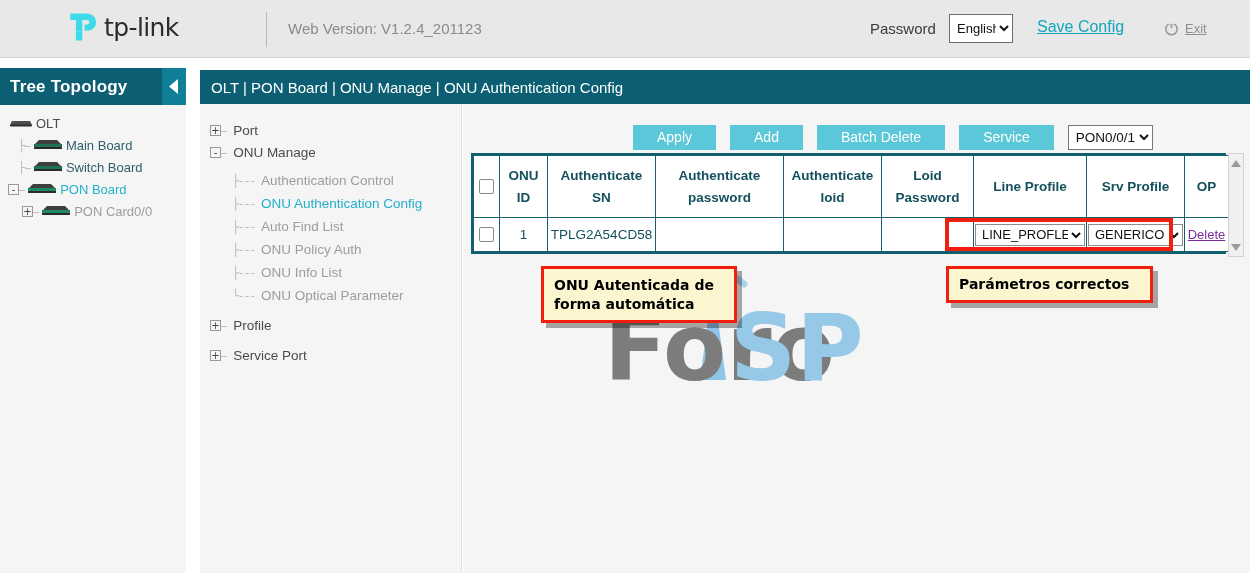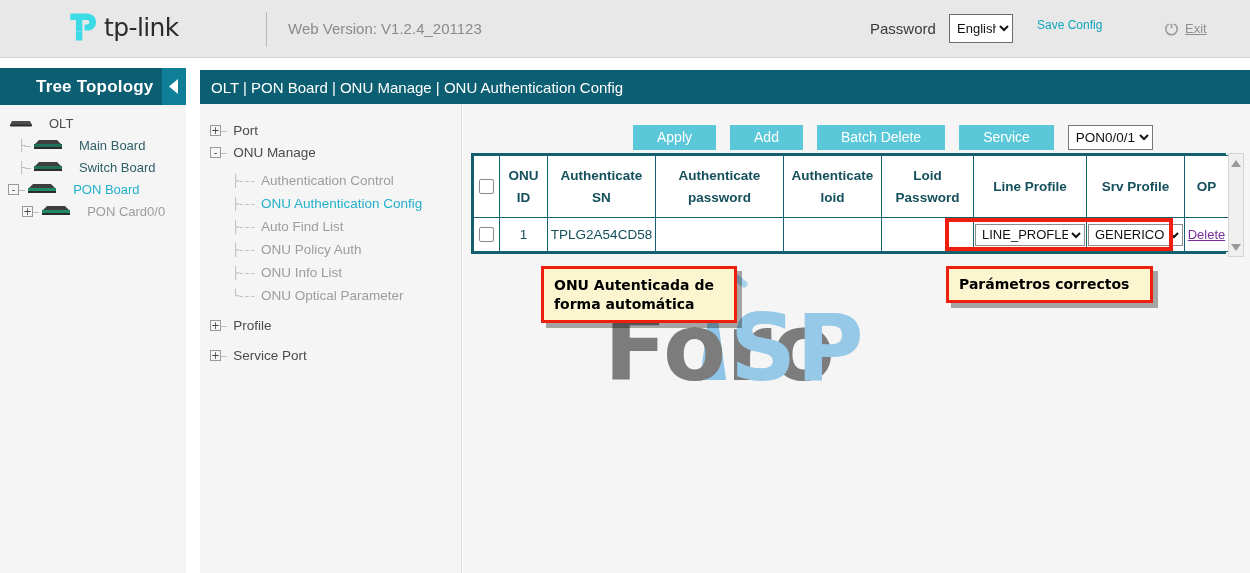--- a/index.html
+++ b/index.html
@@ -34,44 +34,44 @@
   #online-users {
     position:absolute; left:524px; top:20px; font-size:15px; color:#3a3a3a;
   }
   #lang-label { position:absolute; left:870px; top:20px; font-size:15px; color:#3a3a3a; }
   #lang-select {
     position:absolute; left:949px; top:14px; width:64px; height:29px;
     font-size:13px; font-family:"Liberation Sans", sans-serif;
     border:1px solid #6d6d6d; background:#ffffff; color:#111; padding-left:3px;
   }
   #save-config {
-    position:absolute; left:1037px; top:18px; font-size:12px;
-    color:#12a5bd; cursor:pointer;
+    position:absolute; left:1037px; top:18px; font-size:16px;
+    color:#12a5bd; text-decoration:underline; cursor:pointer;
   }
   #exit-wrap { position:absolute; left:1164px; top:21px; display:flex; align-items:center; gap:6px; }
   #power-icon { width:15px; height:15px; display:block; }
   #exit-label { font-size:13px; color:#8e8e8e; text-decoration:underline; cursor:pointer; }
 
   
   #sidebar {
     position:absolute; left:0; top:68px; width:186px; height:505px;
     background:#f5f5f5;
   }
   #tree-header {
     position:absolute; left:0; top:0; width:186px; height:37px;
-    background:#0c5f72; display:flex; align-items:center;padding-left:26px;
+    background:#0c5f72; display:flex; align-items:center;
   }
   #tree-title { color:#ffffff; font-size:17px; font-weight:bold; margin-left:10px; letter-spacing:0.2px; }
   #collapse-btn {
     position:absolute; right:0; top:0; width:24px; height:37px; background:#0f7f97;
     display:flex; align-items:center; justify-content:center; cursor:pointer;
   }
   #tree-body { position:absolute; left:0; top:37px; width:186px; bottom:0; background:#f5f5f5; padding-top:7px; }
   .tnode { display:flex; align-items:center; height:22px; font-size:13px; position:relative; }
-  .tnode .tlabel { margin-left:15px; }
+  .tnode .tlabel { margin-left:2px; }
   .expander {
     width:11px; height:11px; border:1px solid #9a9a9a; background:#f5f5f5;
     font-size:10px; line-height:9px; text-align:center; color:#444;
     font-family:"DejaVu Sans", sans-serif; cursor:pointer; flex:none;
   }
   .dashline { color:#b0b0b0; font-size:11px; letter-spacing:-1px; }
 
   
   #navpanel {
     position:absolute; left:200px; top:104px; width:262px; height:469px;

